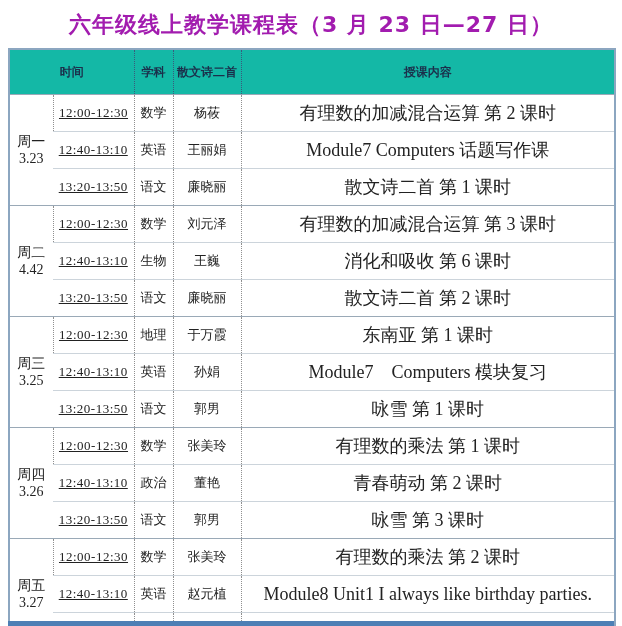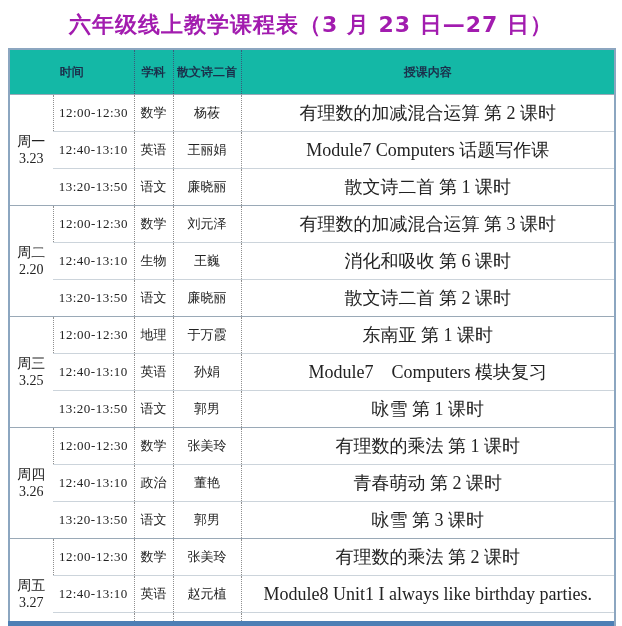--- a/index.html
+++ b/index.html
@@ -35,21 +35,21 @@
     height:34px;color:#222;
     border-left:1px dotted #8f8f8f;
     font-family:"Liberation Serif","DejaVu Serif",serif;
   }
   td:first-child{border-left:none;}
   tbody{border-top:1px solid #9aa9b7;}
   tbody tr + tr td{border-top:1px solid #ccd4db;text-align:center;}
   td.day-cell{
     font-size:14px;color:#222;line-height:17px;margin-top:12px;
   }
-  td.time-cell{letter-spacing:0.5px;}
+  td.time-cell{letter-spacing:0.5px;text-decoration:underline;}
   td.content-cell{font-size:18px;}
   .bottom-bar{
     position:absolute;left:8px;top:621px;width:606px;height:5px;
     background:#4d7fb5;
   }
 </style>
 </head>
 <body>
 
 <h1 class="page-title">六年级线上教学课程表（3 月 23 日—27 日）</h1>
@@ -93,21 +93,21 @@
       <td>语文</td>
       <td>廉晓丽</td>
       <td class="content-cell">散文诗二首 第 1 课时</td>
     </tr>
   </tbody>
 
   <tbody>
     <tr>
       <td class="day-cell" rowspan="3">
         <span>周二</span><br>
-        <span>2.20</span>
+        <span>4.42</span>
       </td>
       <td class="time-cell">12:00-12:30</td>
       <td>数学</td>
       <td>刘元泽</td>
       <td class="content-cell">有理数的加减混合运算 第 3 课时</td>
     </tr>
     <tr>
       <td class="time-cell">12:40-13:10</td>
       <td>生物</td>
       <td>王巍</td>

